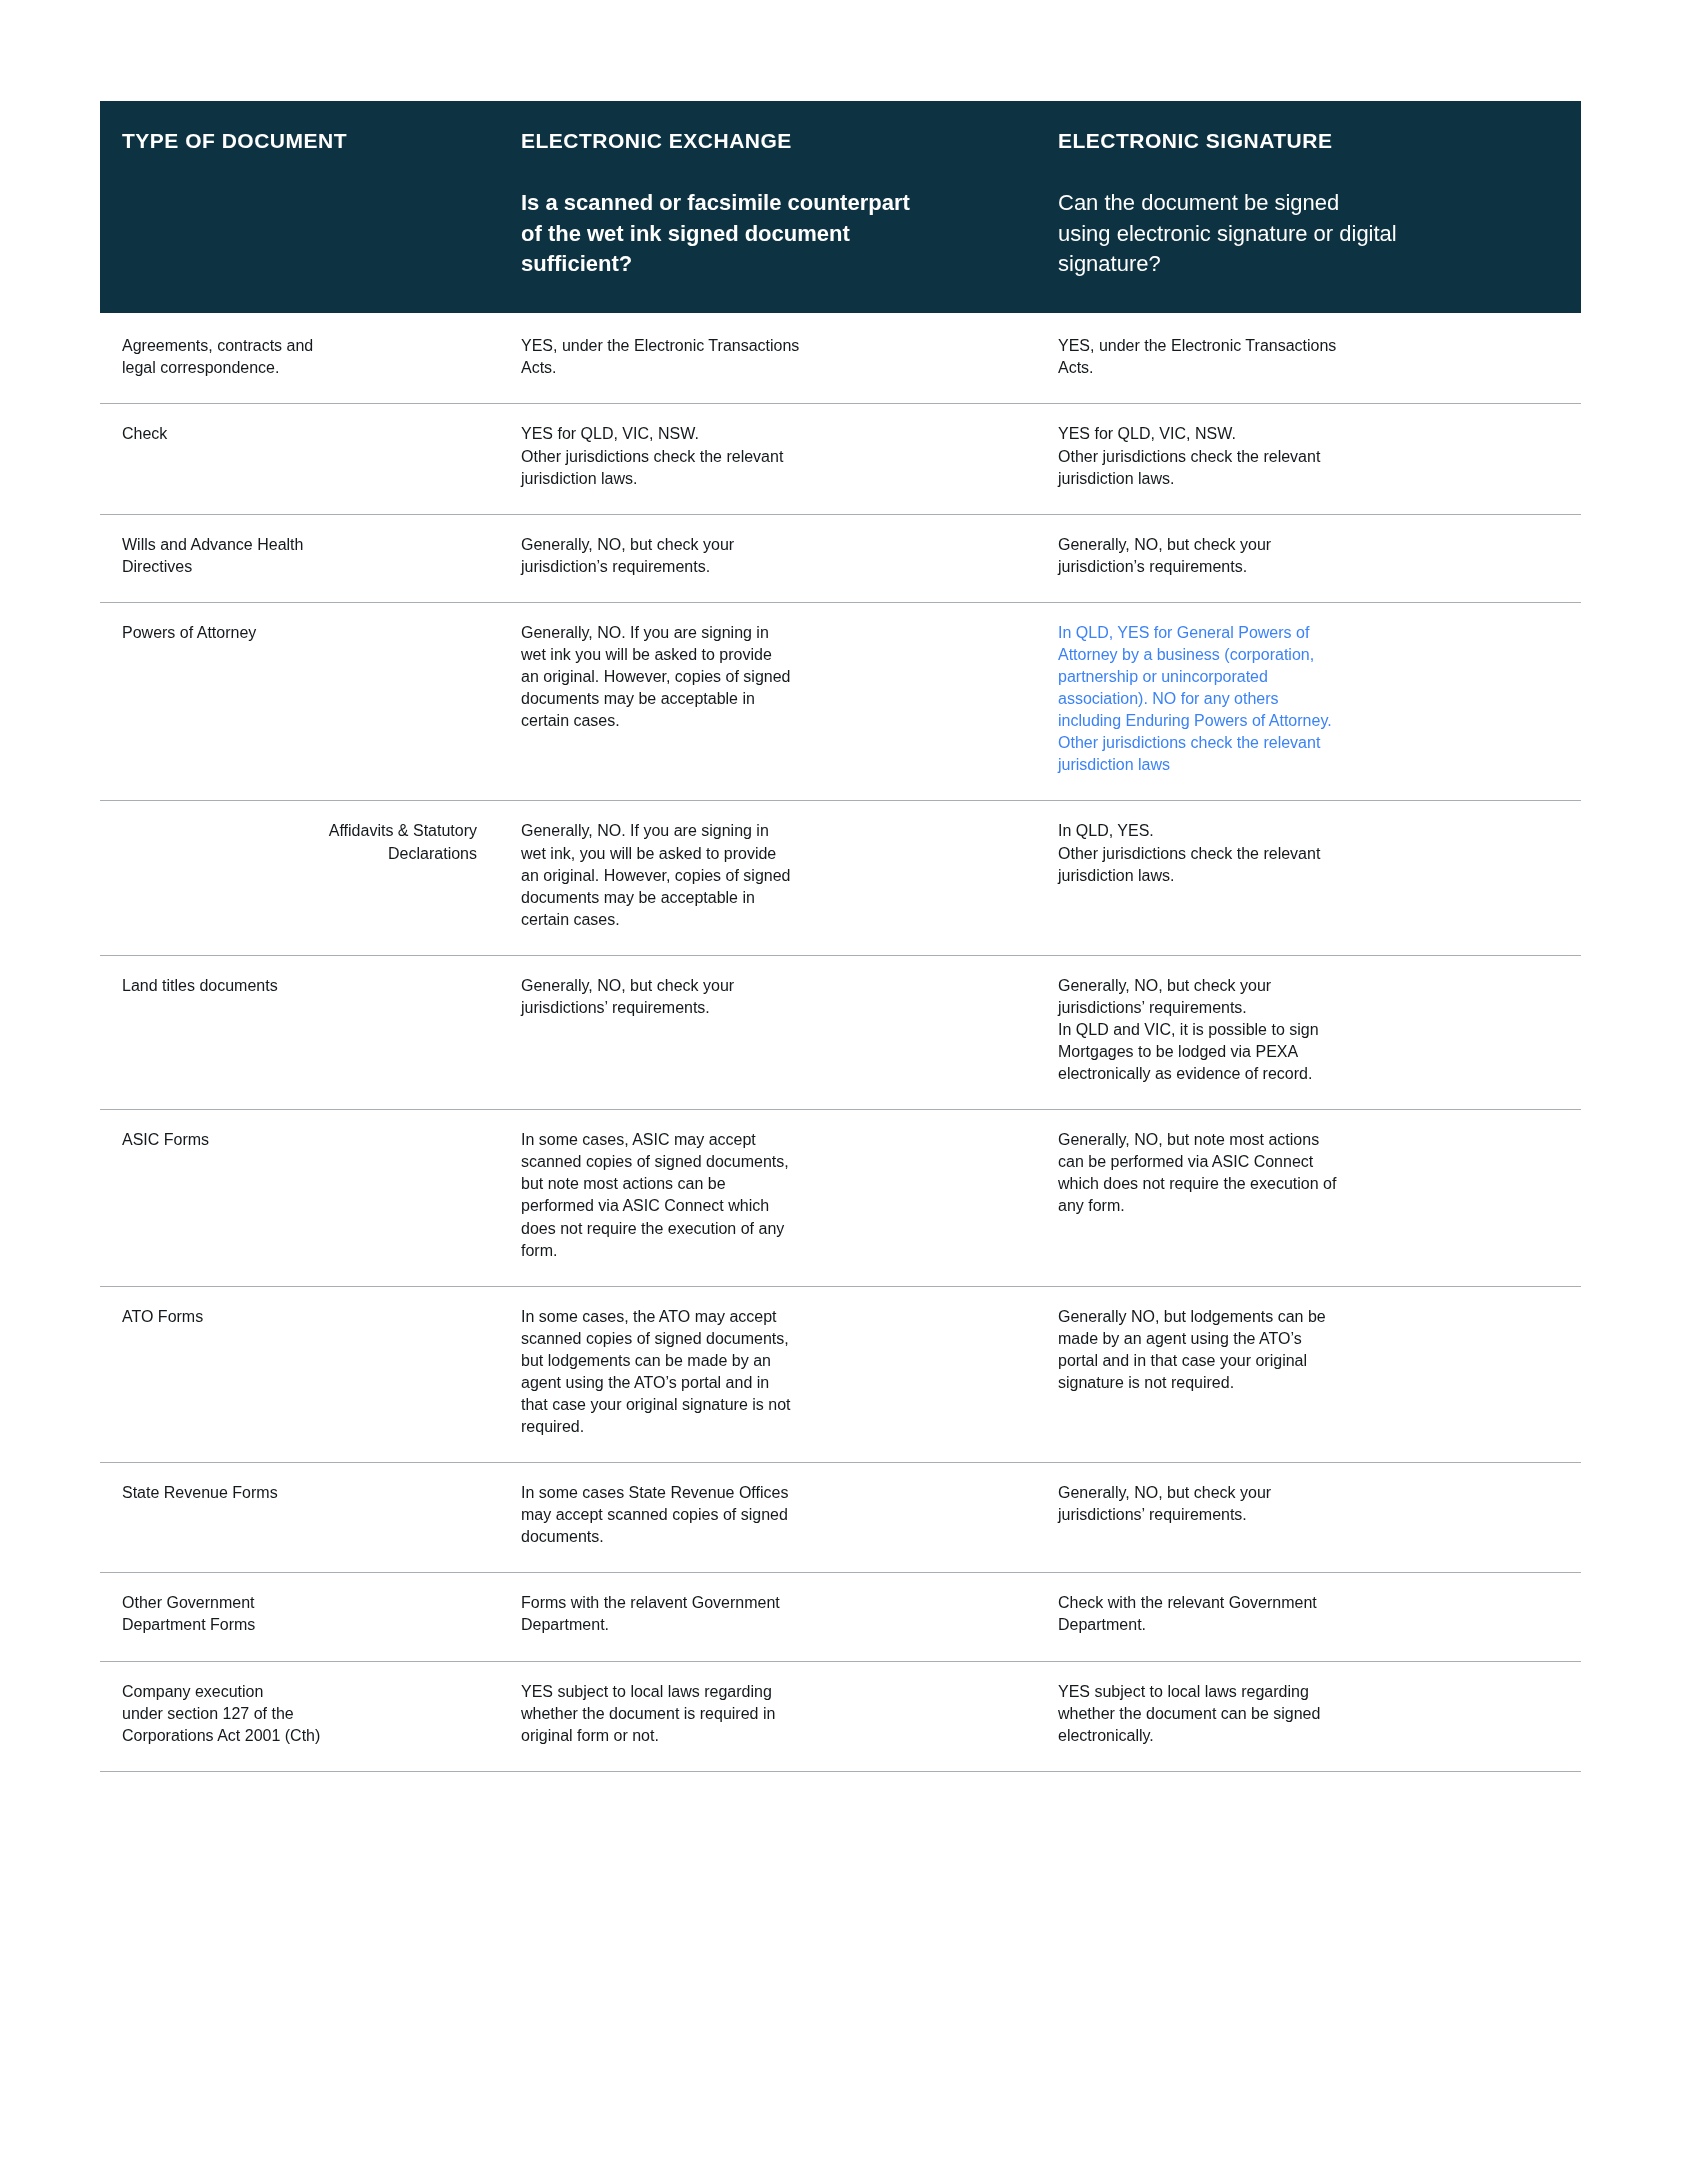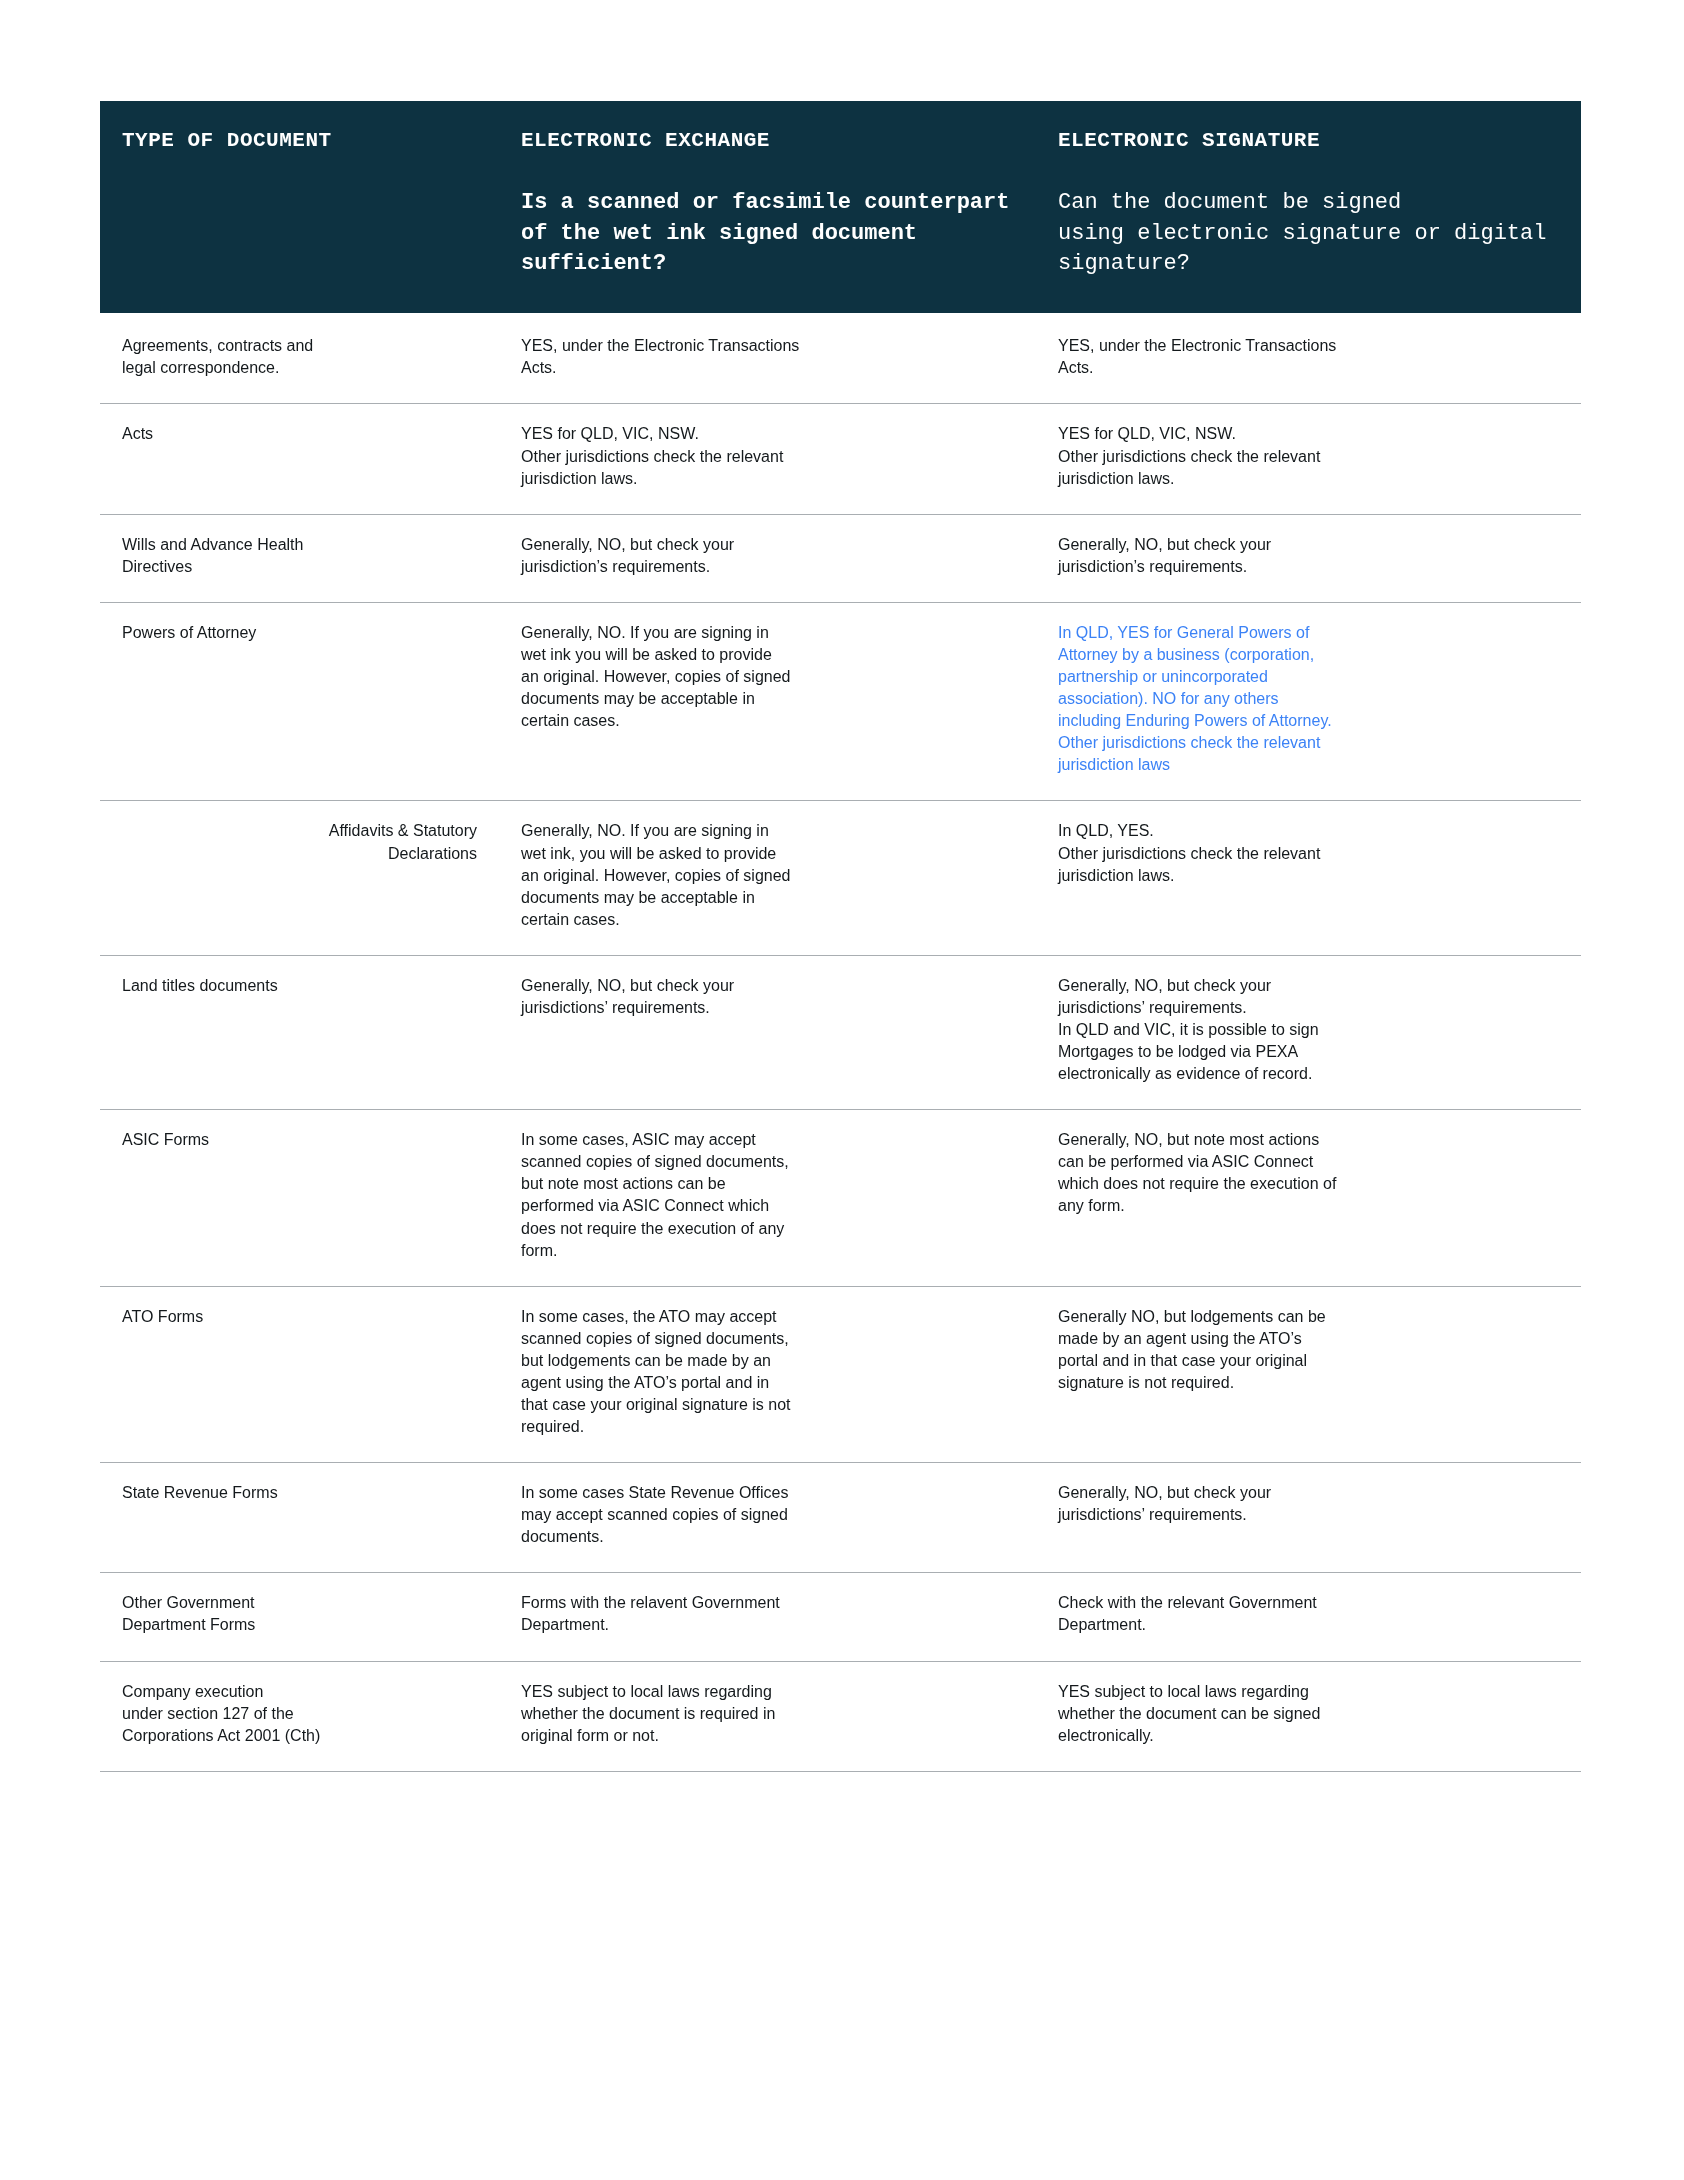--- a/index.html
+++ b/index.html
@@ -81,21 +81,21 @@
 
 <div class="page">
   <div class="table-wrap">
     <table class="matrix">
       <colgroup>
         <col class="c0">
           <col class="c1">
           <col class="c2">
       </colgroup>
       <thead>
-        <tr style="background: rgb(13, 50, 65); font-family: Liberation Mono, monospace;">
+        <tr style="background: rgb(13, 50, 65);">
           <th style="background: rgb(13, 50, 65); color: rgb(255, 255, 255);">
             <span class="hdr-title">TYPE OF DOCUMENT</span>
             <span class="hdr-sub"></span>
           </th>
           <th style="background: rgb(13, 50, 65); color: rgb(255, 255, 255);">
             <span class="hdr-title">ELECTRONIC EXCHANGE</span>
             <span class="hdr-sub">Is a scanned or facsimile counterpart
 of the wet ink signed document
 sufficient?</span>
           </th>
@@ -110,21 +110,21 @@
       <tbody id="matrix-body">
           <tr>
             <td class="doc-type" style="color: rgb(20, 25, 28); border-bottom-color: rgb(169, 174, 178);">Agreements, contracts and
 legal correspondence.</td>
             <td class="" style="color: rgb(20, 25, 28); border-bottom-color: rgb(169, 174, 178);">YES, under the Electronic Transactions
 Acts.</td>
             <td class="" style="color: rgb(20, 25, 28); border-bottom-color: rgb(169, 174, 178);">YES, under the Electronic Transactions
 Acts.</td>
           </tr>
           <tr>
-            <td class="doc-type" style="color: rgb(20, 25, 28); border-bottom-color: rgb(169, 174, 178);">Acts</td>
+            <td class="doc-type" style="color: rgb(20, 25, 28); border-bottom-color: rgb(169, 174, 178);">Check</td>
             <td class="" style="color: rgb(20, 25, 28); border-bottom-color: rgb(169, 174, 178);">YES for QLD, VIC, NSW.
 Other jurisdictions check the relevant
 jurisdiction laws.</td>
             <td class="" style="color: rgb(20, 25, 28); border-bottom-color: rgb(169, 174, 178);">YES for QLD, VIC, NSW.
 Other jurisdictions check the relevant
 jurisdiction laws.</td>
           </tr>
           <tr>
             <td class="doc-type" style="color: rgb(20, 25, 28); border-bottom-color: rgb(169, 174, 178);">Wills and Advance Health
 Directives</td>

